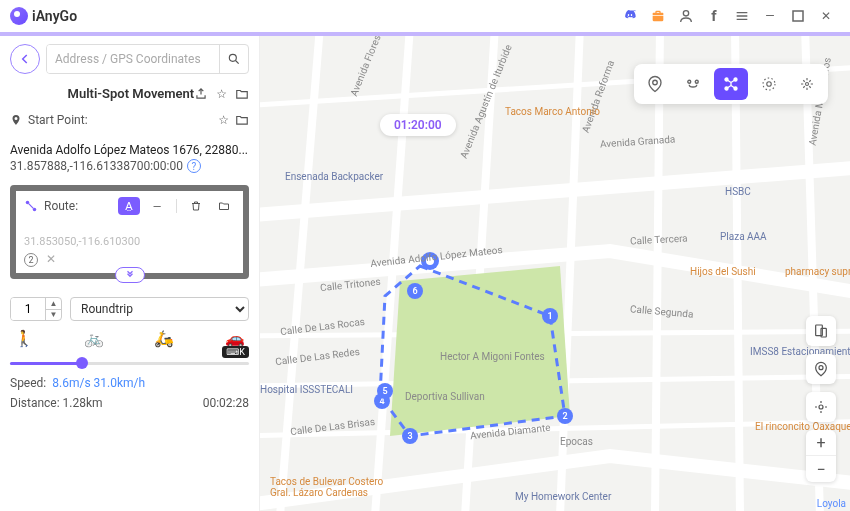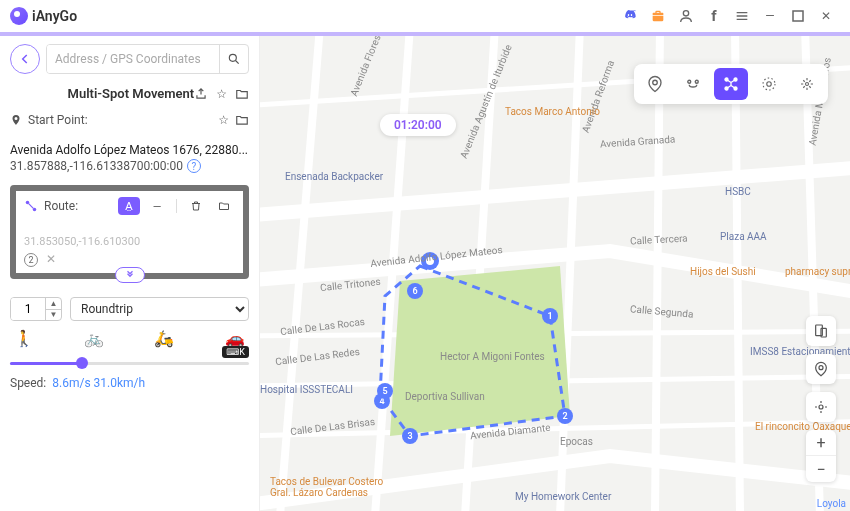--- a/index.html
+++ b/index.html
@@ -246,20 +246,24 @@
    <div class="slider-wrap">
     <div class="slider-track"></div>
           <div class="slider-fill"></div>
           <div class="slider-thumb"></div>
     <div class="kbbadge">⌨K</div>
    </div>
    <div class="speedrow">
     <span>Speed:</span>
     <span class="speedval">8.6m/s 31.0km/h</span>
    </div>
+   <div class="distrow">
+    <span><span>Distance:</span> <span>1.28km</span></span>
+    <span>00:02:28</span>
+   </div>
   </div>
  </div>
 
  <div class="maparea">
   <svg class="mapbg" width="100%" height="100%" viewBox="0 0 590 475" preserveAspectRatio="none">
    <rect width="590" height="475" fill="#f3f3f1"></rect>
    <path class="road big" d="M-20 180 L620 130"></path>
    <path class="road big" d="M-20 245 L350 215 L620 260"></path>
    <path class="road big" d="M-20 470 L350 420 L620 450"></path>
    <path class="road med" d="M60 -10 L20 480"></path>

